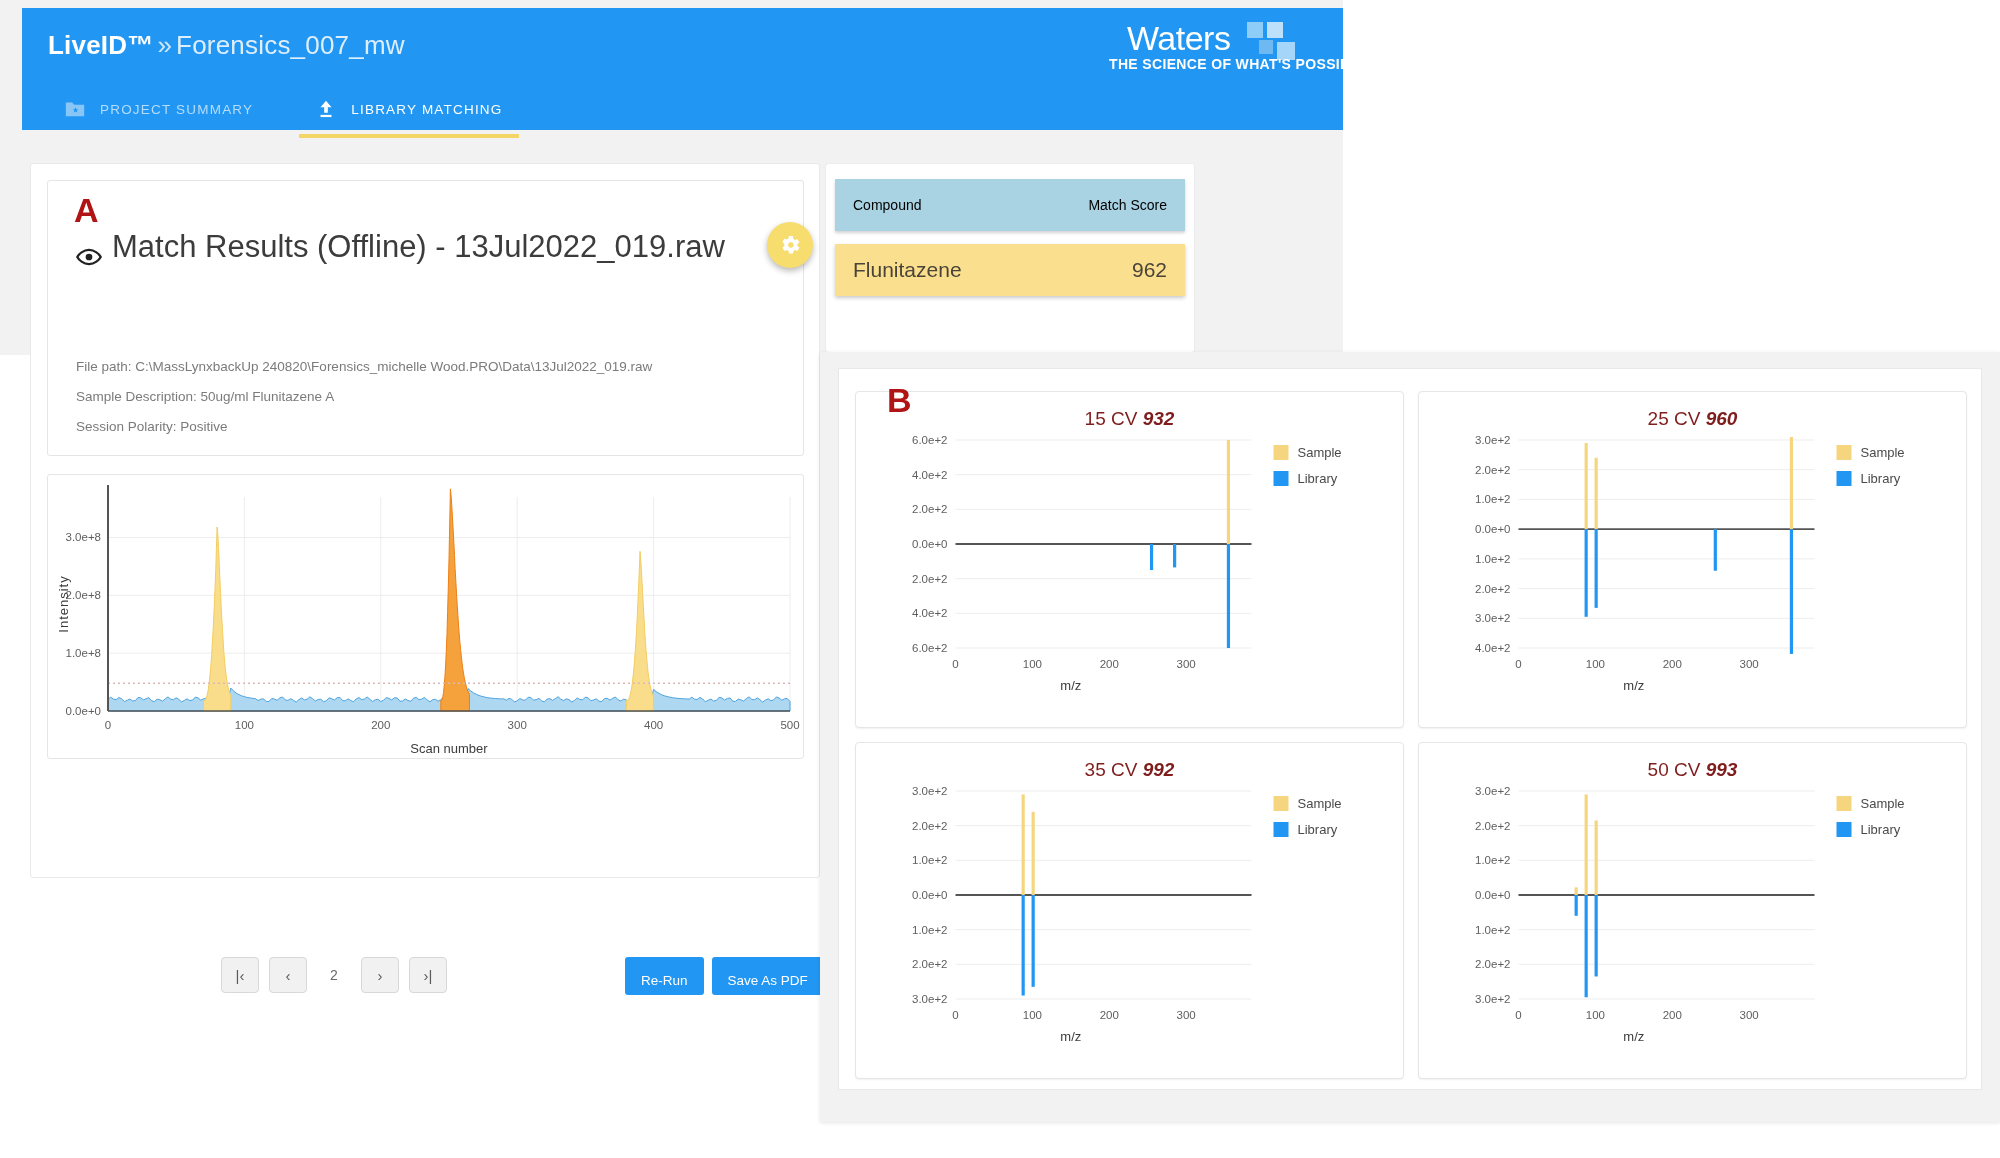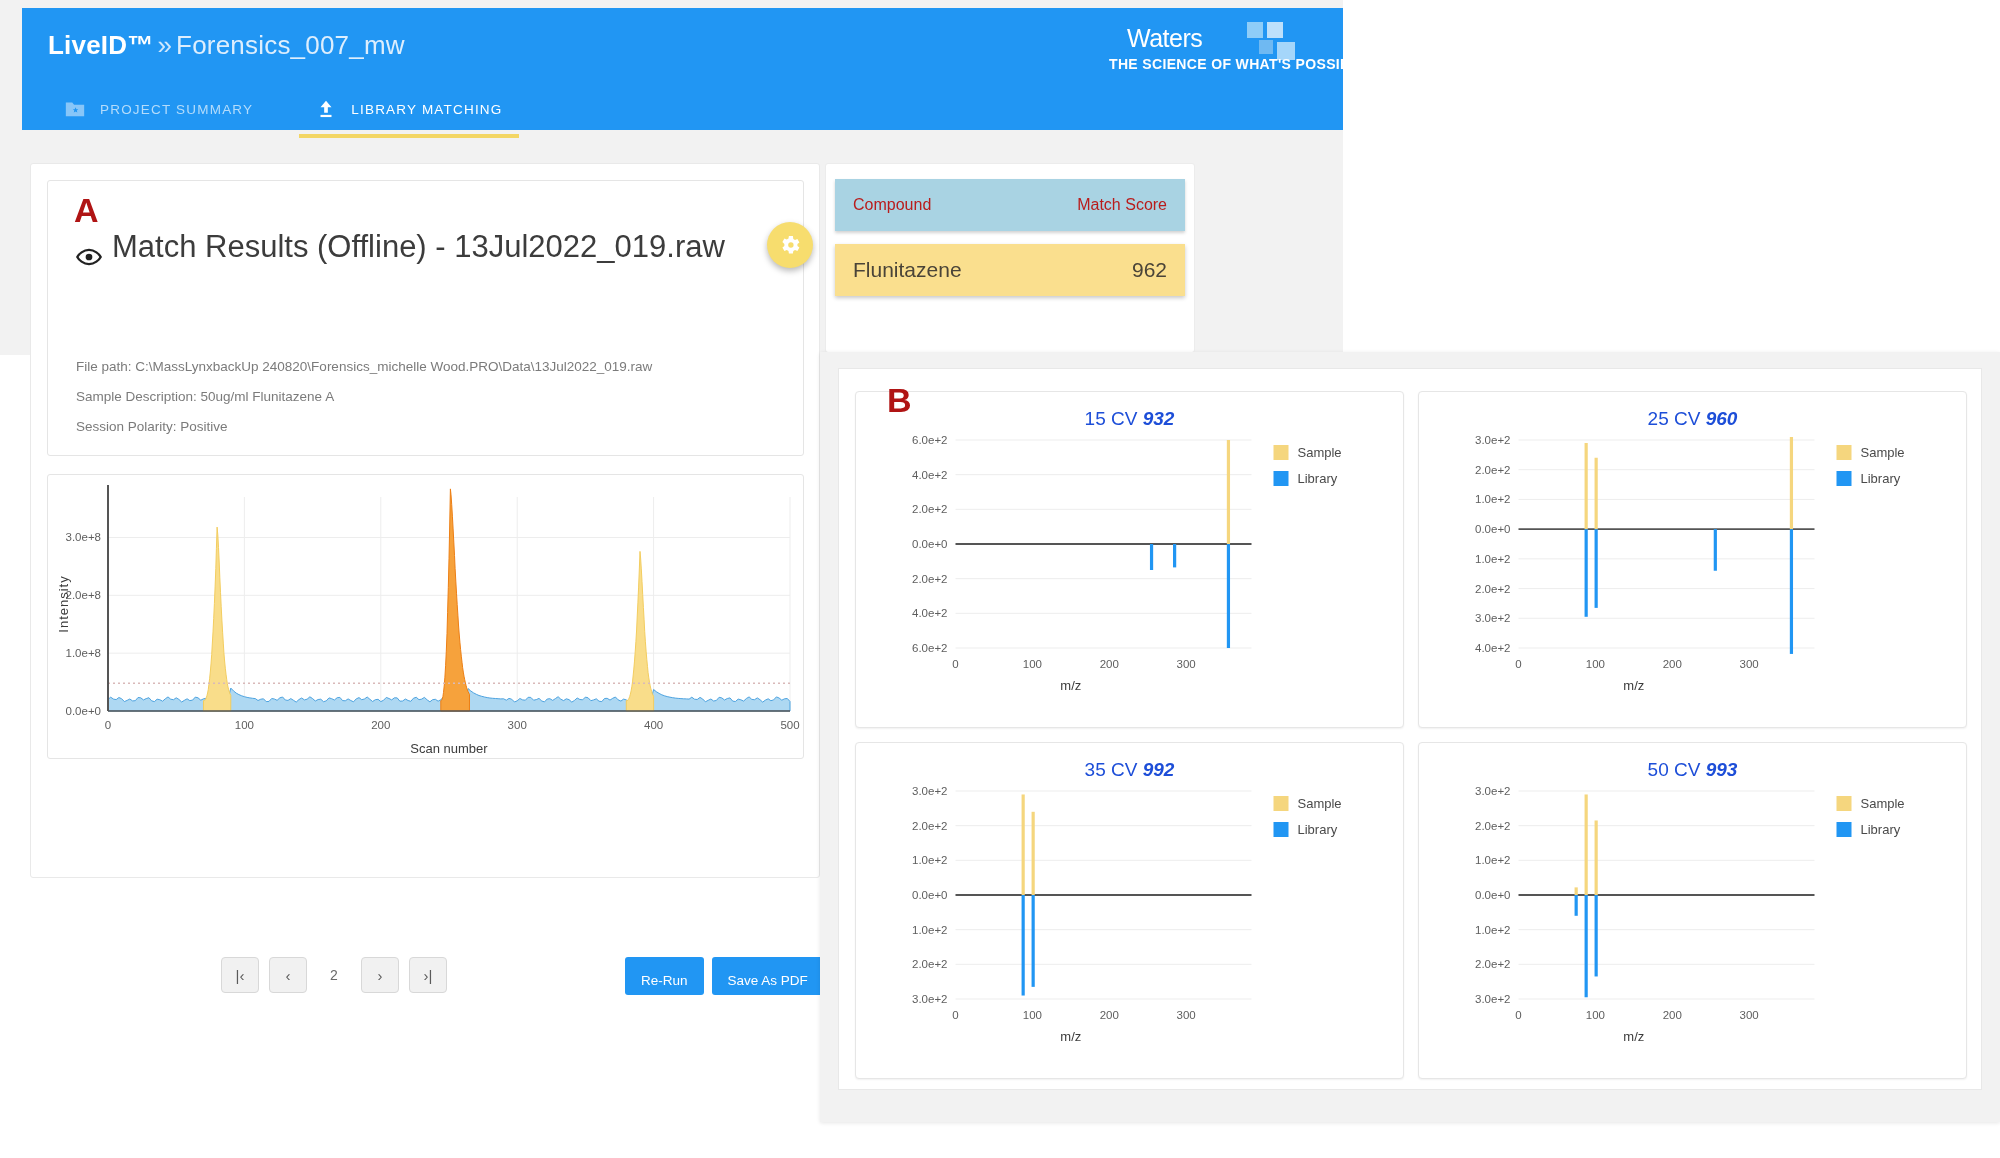--- a/index.html
+++ b/index.html
@@ -26,21 +26,21 @@
   }
   .brand-live { font-weight: 700; }
   .brand-sep { color: #cfe8fd; font-weight: 400; margin: 0 4px; }
   .brand-project { color: #ddeefd; font-weight: 400; }
 
   .waters-logo {
     position: absolute; right: 34px; top: 12px; width: 200px; height: 56px;
   }
   .waters-word {
     position: absolute; left: 18px; top: 0px;
-    font-size: 25px; color: #ffffff; font-family: "Liberation Sans", sans-serif;
+    font-size: 34px; color: #ffffff; font-family: "Liberation Sans", sans-serif;
     letter-spacing: -0.5px; line-height: 36px;
   }
   .waters-tag {
     position: absolute; left: 0px; top: 36px;
     font-size: 14px; color: #ffffff; font-weight: 700; letter-spacing: 0.35px;
     white-space: nowrap;
   }
   .waters-sq { position: absolute; background: #7dc2f5; }
   .wsq1 { left: 138px; top: 2px;  width: 16px; height: 16px; background:#8ecdf8; }
   .wsq2 { left: 158px; top: 2px;  width: 16px; height: 16px; background:#bde0fb; }
@@ -111,21 +111,21 @@
   
   .compound-card {
     position: absolute; left: 825px; top: 163px; width: 370px; height: 190px;
     background: #ffffff; border: 1px solid #ececec; border-radius: 3px;
   }
   .comp-header {
     position: absolute; left: 9px; top: 15px; width: 350px; height: 52px;
     background: #a9d3e3; display: flex; align-items: center; justify-content: space-between;
     padding: 0 18px; box-shadow: 0 2px 3px rgba(0,0,0,.18);
   }
-  .comp-header span { font-size: 16px; color: #b91c1c; }
+  .comp-header span { font-size: 14px; color: #000000; }
   .comp-row {
     position: absolute; left: 9px; top: 80px; width: 350px; height: 52px;
     background: #fadf8e; display: flex; align-items: center; justify-content: space-between;
     padding: 0 18px; box-shadow: 0 2px 4px rgba(0,0,0,.22);
   }
   .comp-row span { font-size: 21px; color: #4a4438; }
 
   .fab {
     position: absolute; left: 767px; top: 222px; width: 46px; height: 46px; border-radius: 50%;
     background: #f7dd6e; box-shadow: 0 3px 6px rgba(0,0,0,.28);
@@ -149,21 +149,21 @@
     position: absolute; left: 16px; top: 22px; width: 1112px; height: 688px;
     display: grid; grid-template-columns: 1fr 1fr; grid-template-rows: 1fr 1fr;
     gap: 14px;
   }
   .spec-card {
     background: #ffffff; border: 1px solid #e6e6e6; border-radius: 4px;
     box-shadow: 0 1px 2px rgba(0,0,0,.06); position: relative; overflow: hidden;
   }
   .spec-title {
     position: absolute; left: 0; right: 0; top: 16px; text-align: center;
-    font-size: 19px; color: #1d4ed8;
+    font-size: 19px; color: #7f1d1d;
   }
   .spec-title b { font-style: italic; font-weight: 700; }
   .spec-svg { position: absolute; left: 0; top: 34px; width: 100%; height: 270px; }
   .tick-txt { font-size: 11.5px; fill: #5e5e5e; font-family: "Liberation Sans", sans-serif; }
   .axis-txt { font-size: 13px; fill: #3c3c3c; font-family: "Liberation Sans", sans-serif; }
   .leg-txt { font-size: 13px; fill: #4a4a4a; font-family: "Liberation Sans", sans-serif; }
 </style>
 </head>
 <body>
 

